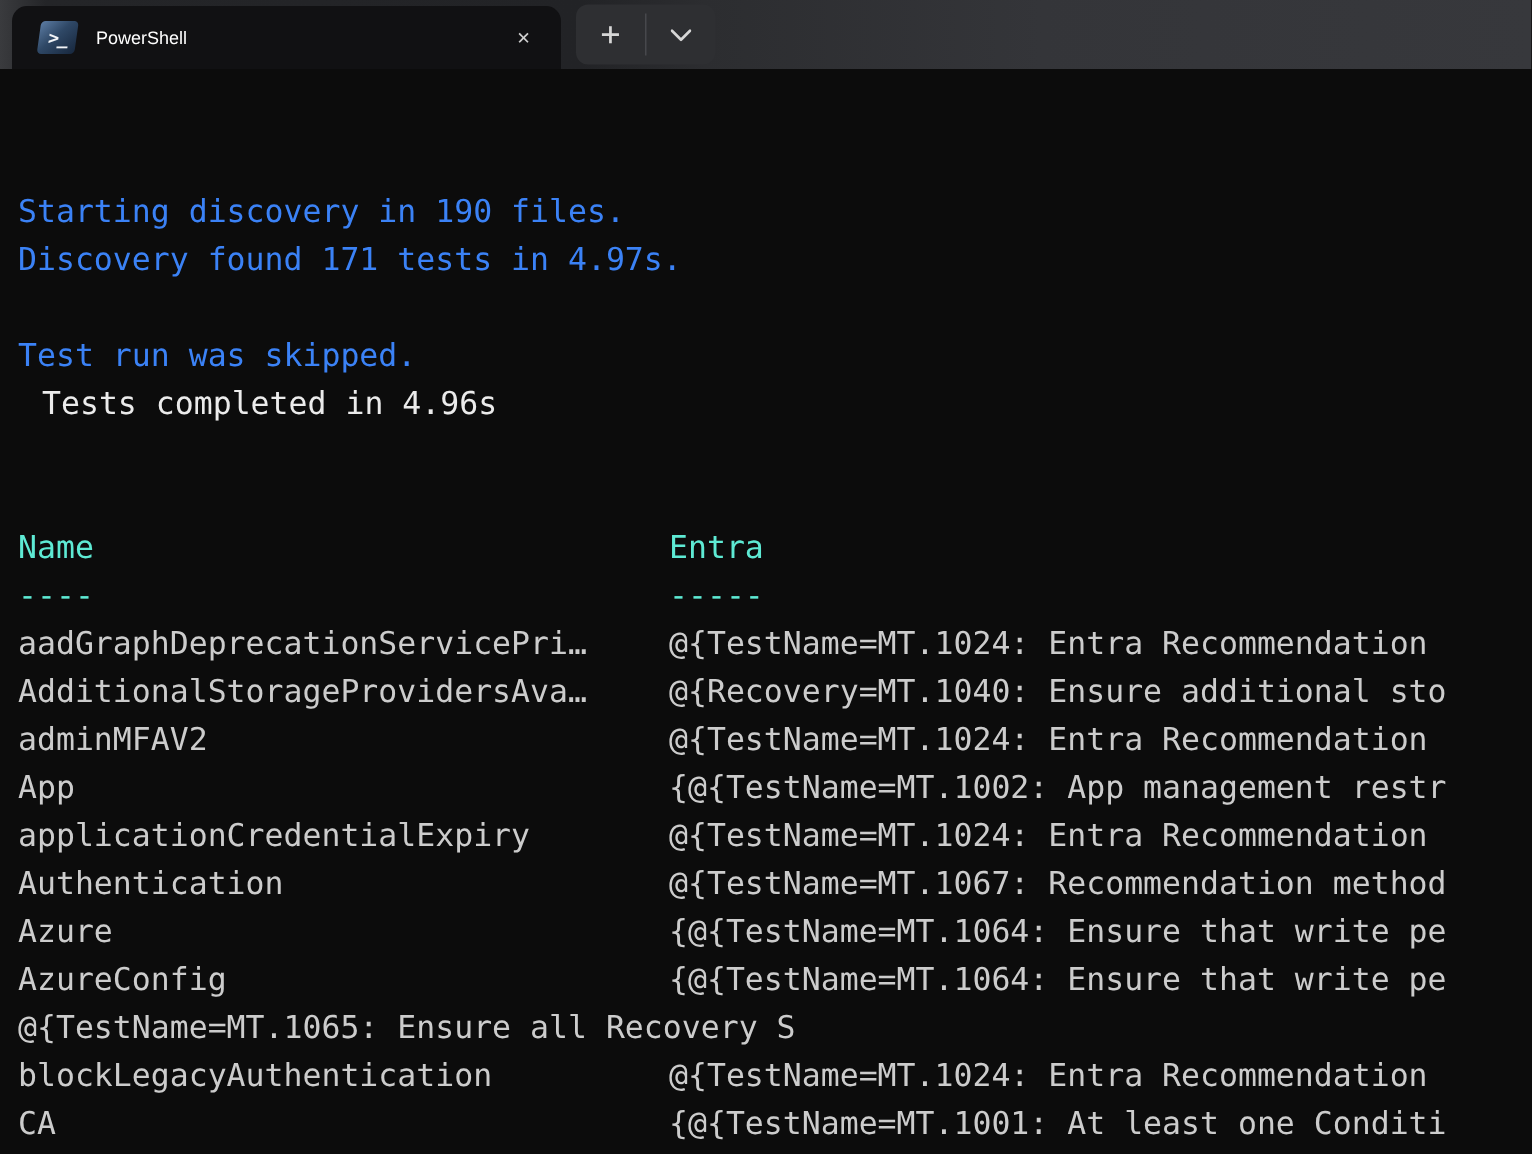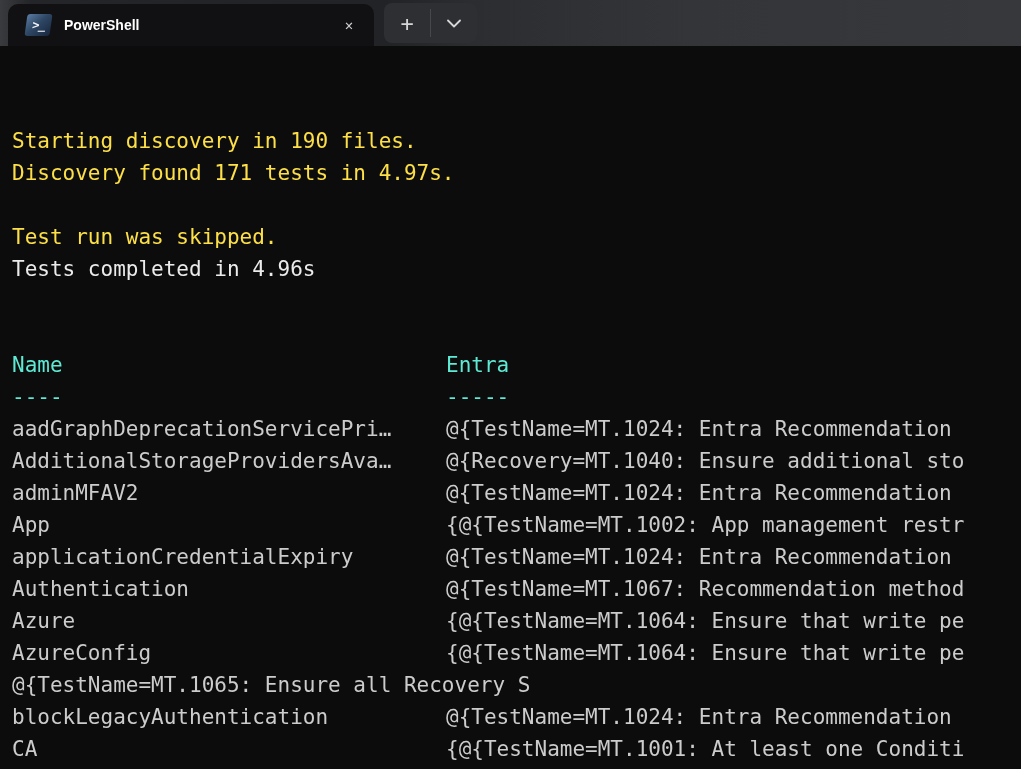--- a/index.html
+++ b/index.html
@@ -36,22 +36,22 @@
     display: flex; align-items: center; justify-content: center;
     color: #f2f4f7;
     font-size: 12px;
     font-weight: bold;
     letter-spacing: -1px;
     flex: none;
   }
   .tab-title {
     color: #ffffff;
     font-family: "Liberation Sans", sans-serif;
-    font-size: 14px;
-    font-weight: 700;
+    font-size: 12px;
+    font-weight: 400;
     margin-left: 13px;
     flex: 1;
     white-space: nowrap;
   }
   .tab-close {
     color: #cfcfcf;
     font-size: 14px;
     width: 26px; height: 26px;
     display: flex; align-items: center; justify-content: center;
     border-radius: 4px;
@@ -82,22 +82,22 @@
     width: 1021px;
     height: 723px;
     background: #0c0c0c;
     padding: 15px 0 0 12px;
     font-size: 21px;
     line-height: 32px;
     color: #cccccc;
     overflow: hidden;
   }
   .line { white-space: pre; height: 32px; overflow: hidden; }
-  .fg-bright  { color: #ebebeb; }
-  .fg-magenta { color: #fde047; }
+  .fg-bright  { color: #ebebeb; margin-left: 16px; }
+  .fg-magenta { color: #3b82f6; }
   .fg-green   { color: #5eead4; }
 
   .trow { display: flex; }
   .tname { display: inline-block; width: 434px; flex: none; overflow: hidden; white-space: pre; }
   .tvalue { display: inline-block; flex: 1; overflow: hidden; white-space: pre; }
 </style>
 </head>
 <body>
 
 <div class="tabbar">

